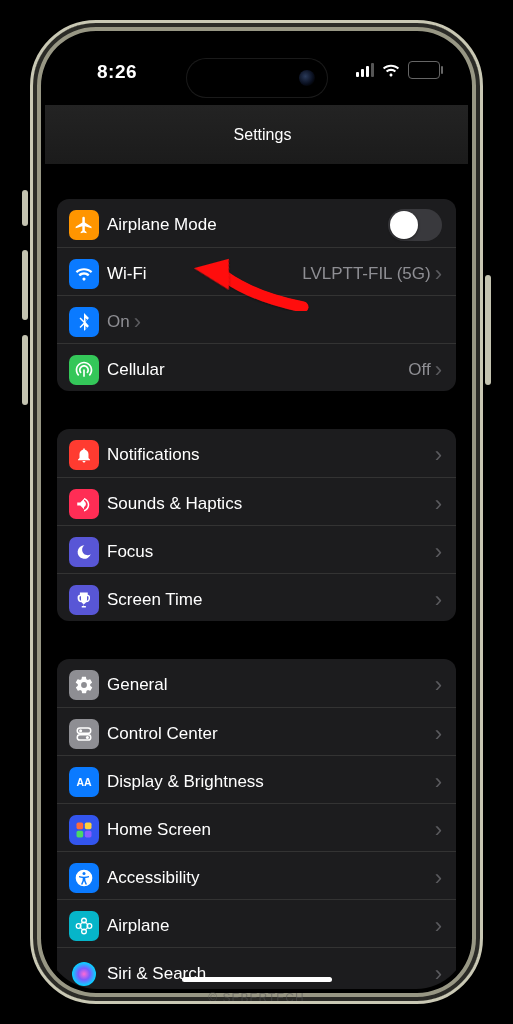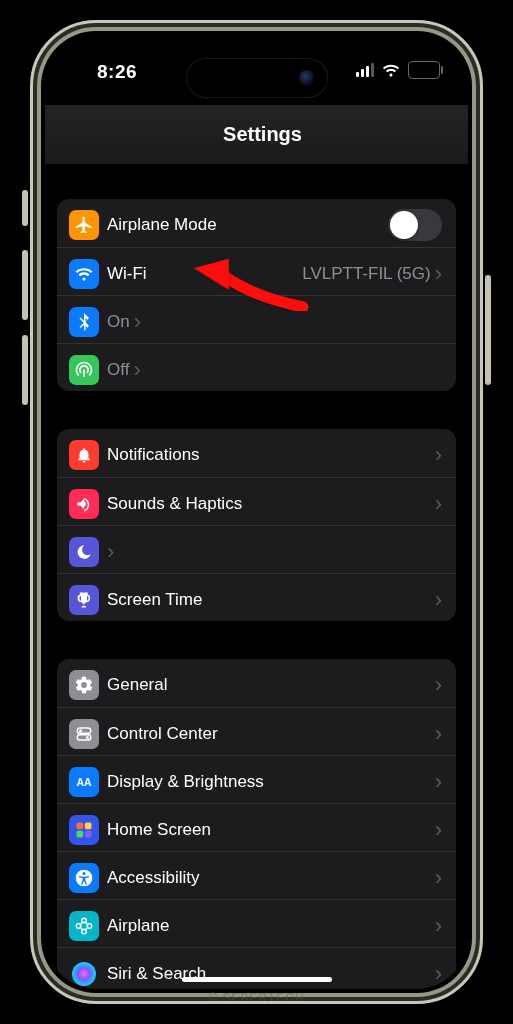--- a/index.html
+++ b/index.html
@@ -65,21 +65,21 @@
   .battery::after{ content:""; position:absolute; right:-4px; top:4px; width:2px; height:8px; background:#666; border-radius:1px; }
   .battery .fill{ height:100%; width:88%; background:#34c759; border-radius:2.5px; display:flex; align-items:center; justify-content:center; }
   .battery .pct{ font-size:10px; color:#000; font-weight:700; display:flex; align-items:center; gap:1px; }
 
   
   .page-header{
     position:absolute; top:70px; left:0; right:0; height:60px;
     background: linear-gradient(#232323,#1b1b1b);
     border-bottom:1px solid #000;
     display:flex; align-items:center; justify-content:center;
-    color:#fff; font-size:20px; font-weight:700;padding-left:12px;
+    color:#fff; font-size:16px; font-weight:400;padding-left:12px;
   }
 
   
   .content{
     position:absolute; top:130px; left:0; right:0; bottom:0;
     overflow:hidden; padding: 34px 12px 0;
   }
   .group{
     background:#1c1c1e; border-radius:12px; margin-bottom:38px;
     overflow:hidden;
@@ -201,20 +201,21 @@
             </div>
             <span class="row-value">On</span>
             <span class="chev">›</span>
           </div>
           <div class="row">
             <div class="icon-box" style="background: rgb(52, 199, 89);">
               <svg width="20" height="20" viewBox="0 0 24 24">
                 <path fill="#fff" d="M12 6c-3.3 0-6 2.7-6 6 0 1.6.6 3.1 1.8 4.2l1.4-1.4C8.4 14 8 13 8 12c0-2.2 1.8-4 4-4s4 1.8 4 4c0 1-.4 2-1.2 2.8l1.4 1.4C17.4 15.1 18 13.6 18 12c0-3.3-2.7-6-6-6zm0-4C6.5 2 2 6.5 2 12c0 2.8 1.1 5.3 3 7.1l1.4-1.4C4.9 16.2 4 14.2 4 12c0-4.4 3.6-8 8-8s8 3.6 8 8c0 2.2-.9 4.2-2.4 5.7l1.4 1.4c1.9-1.8 3-4.3 3-7.1 0-5.5-4.5-10-10-10zm0 9c-.6 0-1 .4-1 1v8h2v-8c0-.6-.4-1-1-1z"></path>
               </svg>
             </div>
+            <span class="row-label">Cellular</span>
             <span class="row-value">Off</span>
             <span class="chev">›</span>
           </div>
         </div>
         <div class="group">
           <div class="row">
             <div class="icon-box" style="background: rgb(255, 59, 48);">
               <svg width="18" height="18" viewBox="0 0 24 24">
                 <path fill="#fff" d="M12 22c1.1 0 2-.9 2-2h-4c0 1.1.9 2 2 2zm6-6V11c0-3.1-2-5.6-5-6.3V4a1 1 0 1 0-2 0v.7c-3 .7-5 3.2-5 6.3v5l-2 2v1h16v-1l-2-2z"></path>
               </svg>
@@ -230,20 +231,21 @@
             </div>
             <span class="row-label">Sounds &amp; Haptics</span>
             <span class="chev">›</span>
           </div>
           <div class="row">
             <div class="icon-box" style="background: rgb(88, 86, 214);">
               <svg width="18" height="18" viewBox="0 0 24 24">
                 <path fill="#fff" d="M12.5 3a9 9 0 1 0 8.5 11.9A7 7 0 0 1 12.5 3z"></path>
               </svg>
             </div>
+            <span class="row-label">Focus</span>
             <span class="chev">›</span>
           </div>
           <div class="row">
             <div class="icon-box" style="background: rgb(88, 86, 214);">
               <svg width="18" height="18" viewBox="0 0 24 24">
                 <path fill="#fff" d="M7 2h10v3c1.7 0 3 1.3 3 3v2c0 2.8-2.2 5-5 5h-.3c-.7 1.2-1.9 2.1-3.2 2.5V20h3v2H9v-2h3v-2.5c-1.3-.4-2.5-1.3-3.2-2.5H8.5c-2.8 0-5-2.2-5-5V8c0-1.7 1.3-3 3-3V2zm0 5c-.6 0-1 .4-1 1v2c0 1.4.9 2.6 2.2 2.9C8.1 12.3 8 11.7 8 11V7H7zm9 0v4c0 .7-.1 1.3-.2 1.9 1.3-.3 2.2-1.5 2.2-2.9V8c0-.6-.4-1-1-1h-1z"></path>
               </svg>
             </div>
             <span class="row-label">Screen Time</span>
             <span class="chev">›</span>

